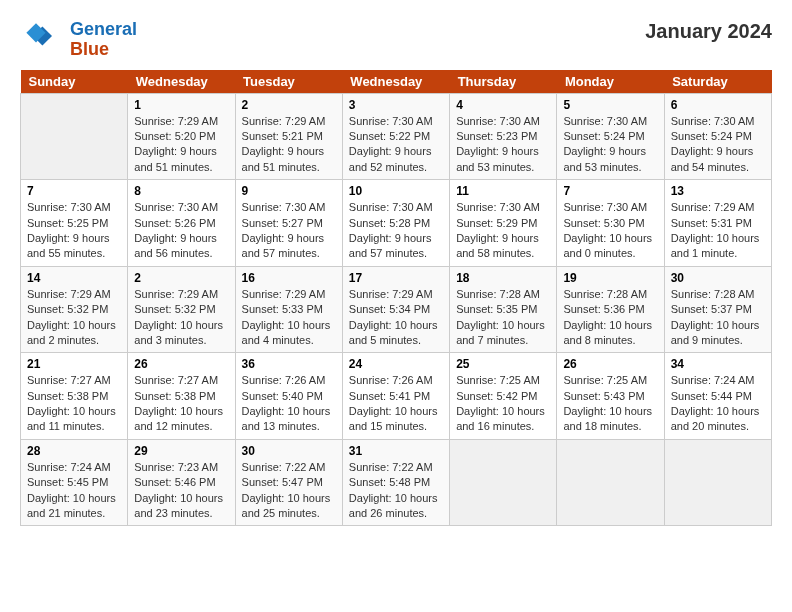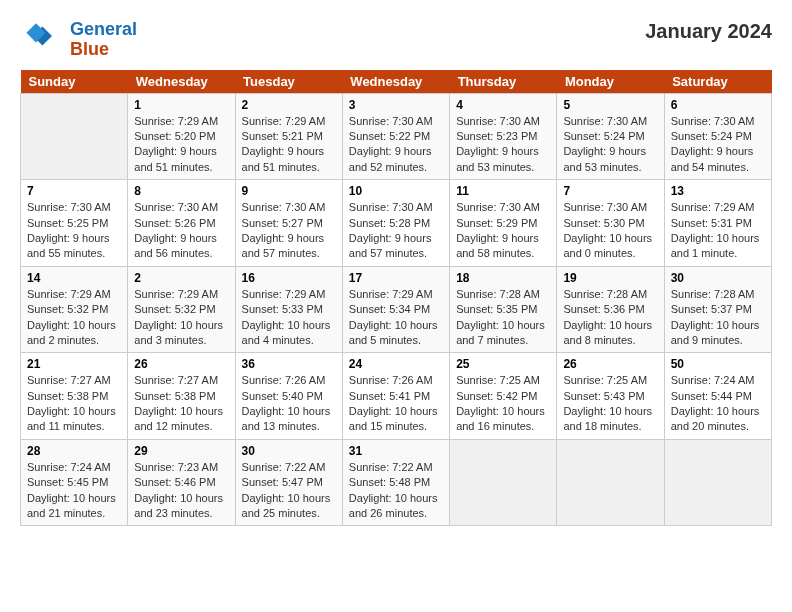--- a/index.html
+++ b/index.html
@@ -304,21 +304,21 @@
 and 16 minutes.</div>
         </td>
         <td>
           <span class="day-number">26</span>
           <div class="day-info" style="white-space: pre-line;">Sunrise: 7:25 AM
 Sunset: 5:43 PM
 Daylight: 10 hours
 and 18 minutes.</div>
         </td>
         <td>
-          <span class="day-number">50</span>
+          <span class="day-number">34</span>
           <div class="day-info" style="white-space: pre-line;">Sunrise: 7:24 AM
 Sunset: 5:44 PM
 Daylight: 10 hours
 and 20 minutes.</div>
         </td>
       </tr>
       <tr>
         <td>
           <span class="day-number">28</span>
           <div class="day-info" style="white-space: pre-line;">Sunrise: 7:24 AM

